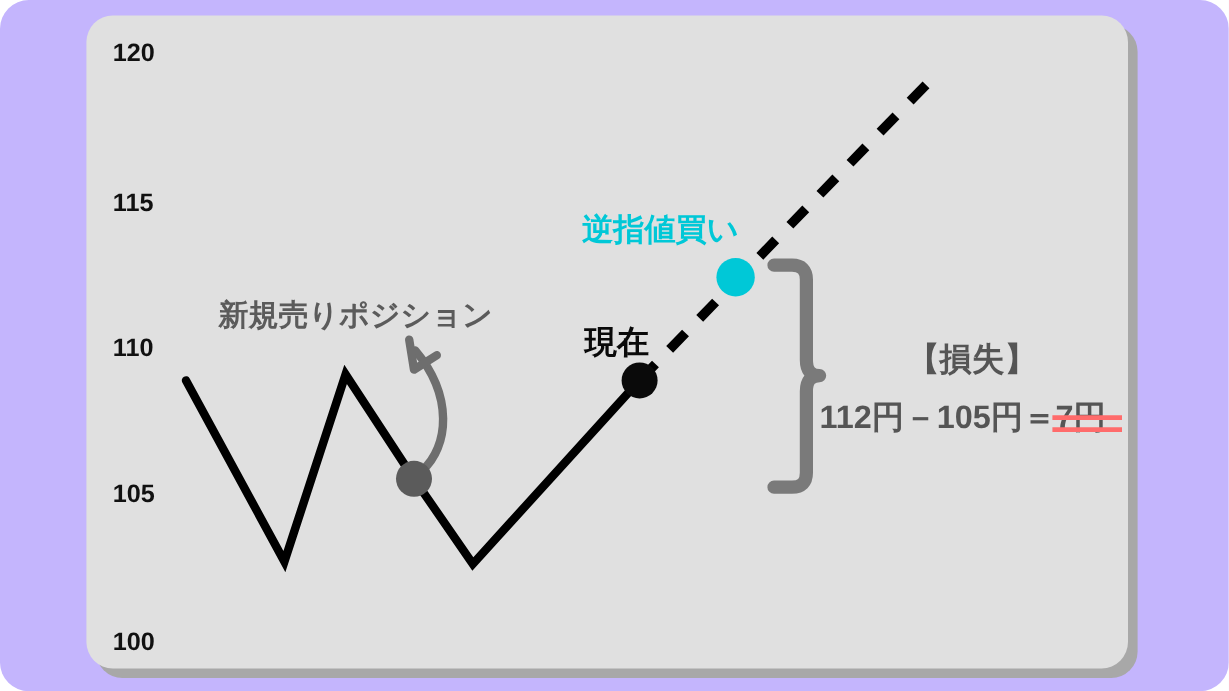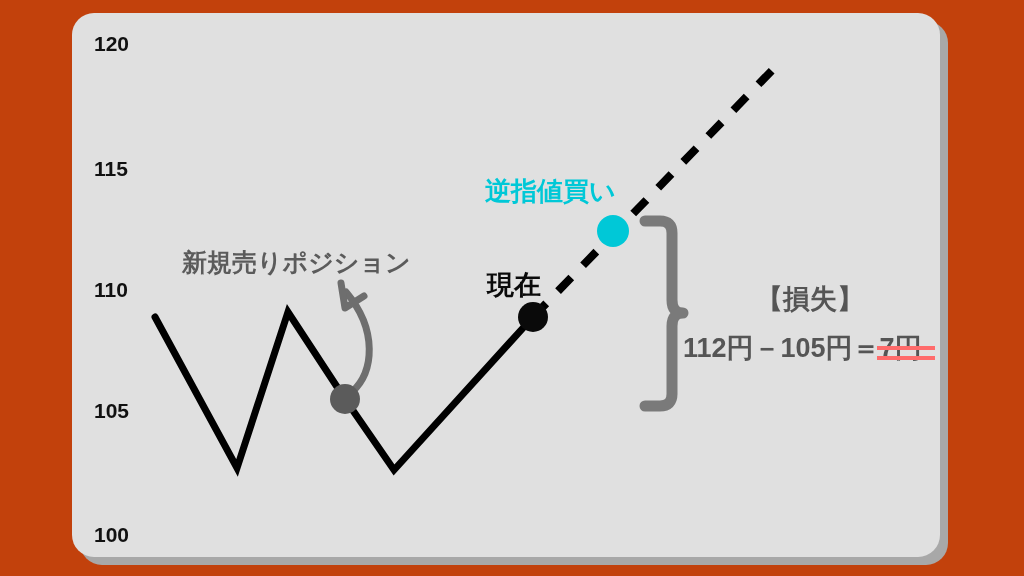--- a/index.html
+++ b/index.html
@@ -10,21 +10,22 @@
   body {
     width: 1024px;
     height: 576px;
     font-family: "Liberation Sans", "DejaVu Sans", sans-serif;
     overflow: hidden;
   }
   #stage {
     position: relative;
     width: 1024px;
     height: 576px;
-    background: #c2410c;
+    background: #c4b5fd;
+    border-radius: 24px;
   }
   #chart-svg {
     position: absolute;
     top: 0;
     left: 0;
     width: 1024px;
     height: 576px;
     display: block;
   }
   .axis-label {

